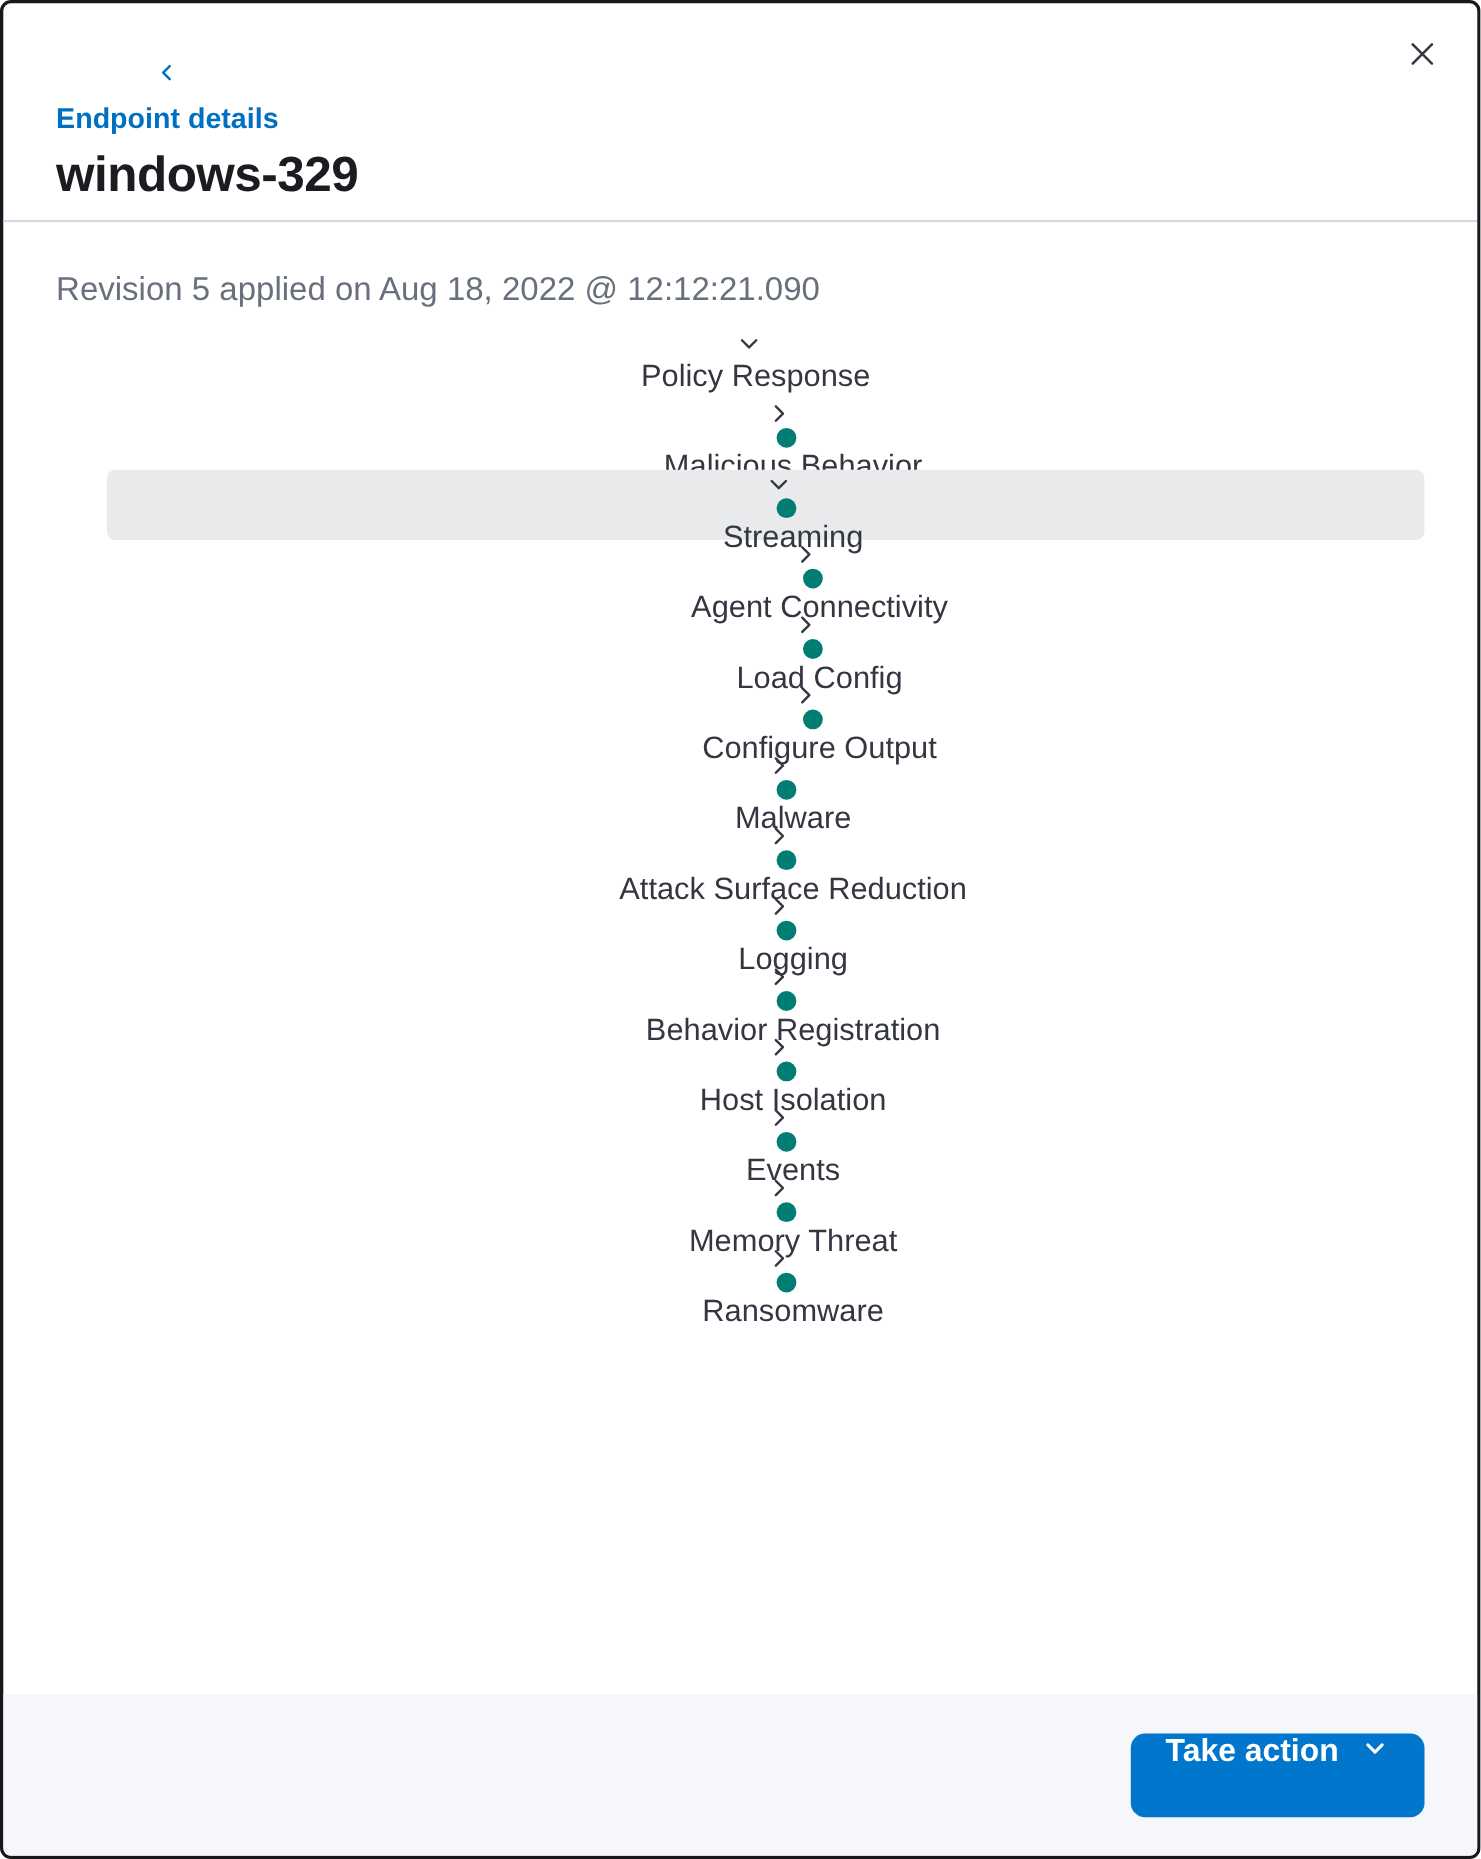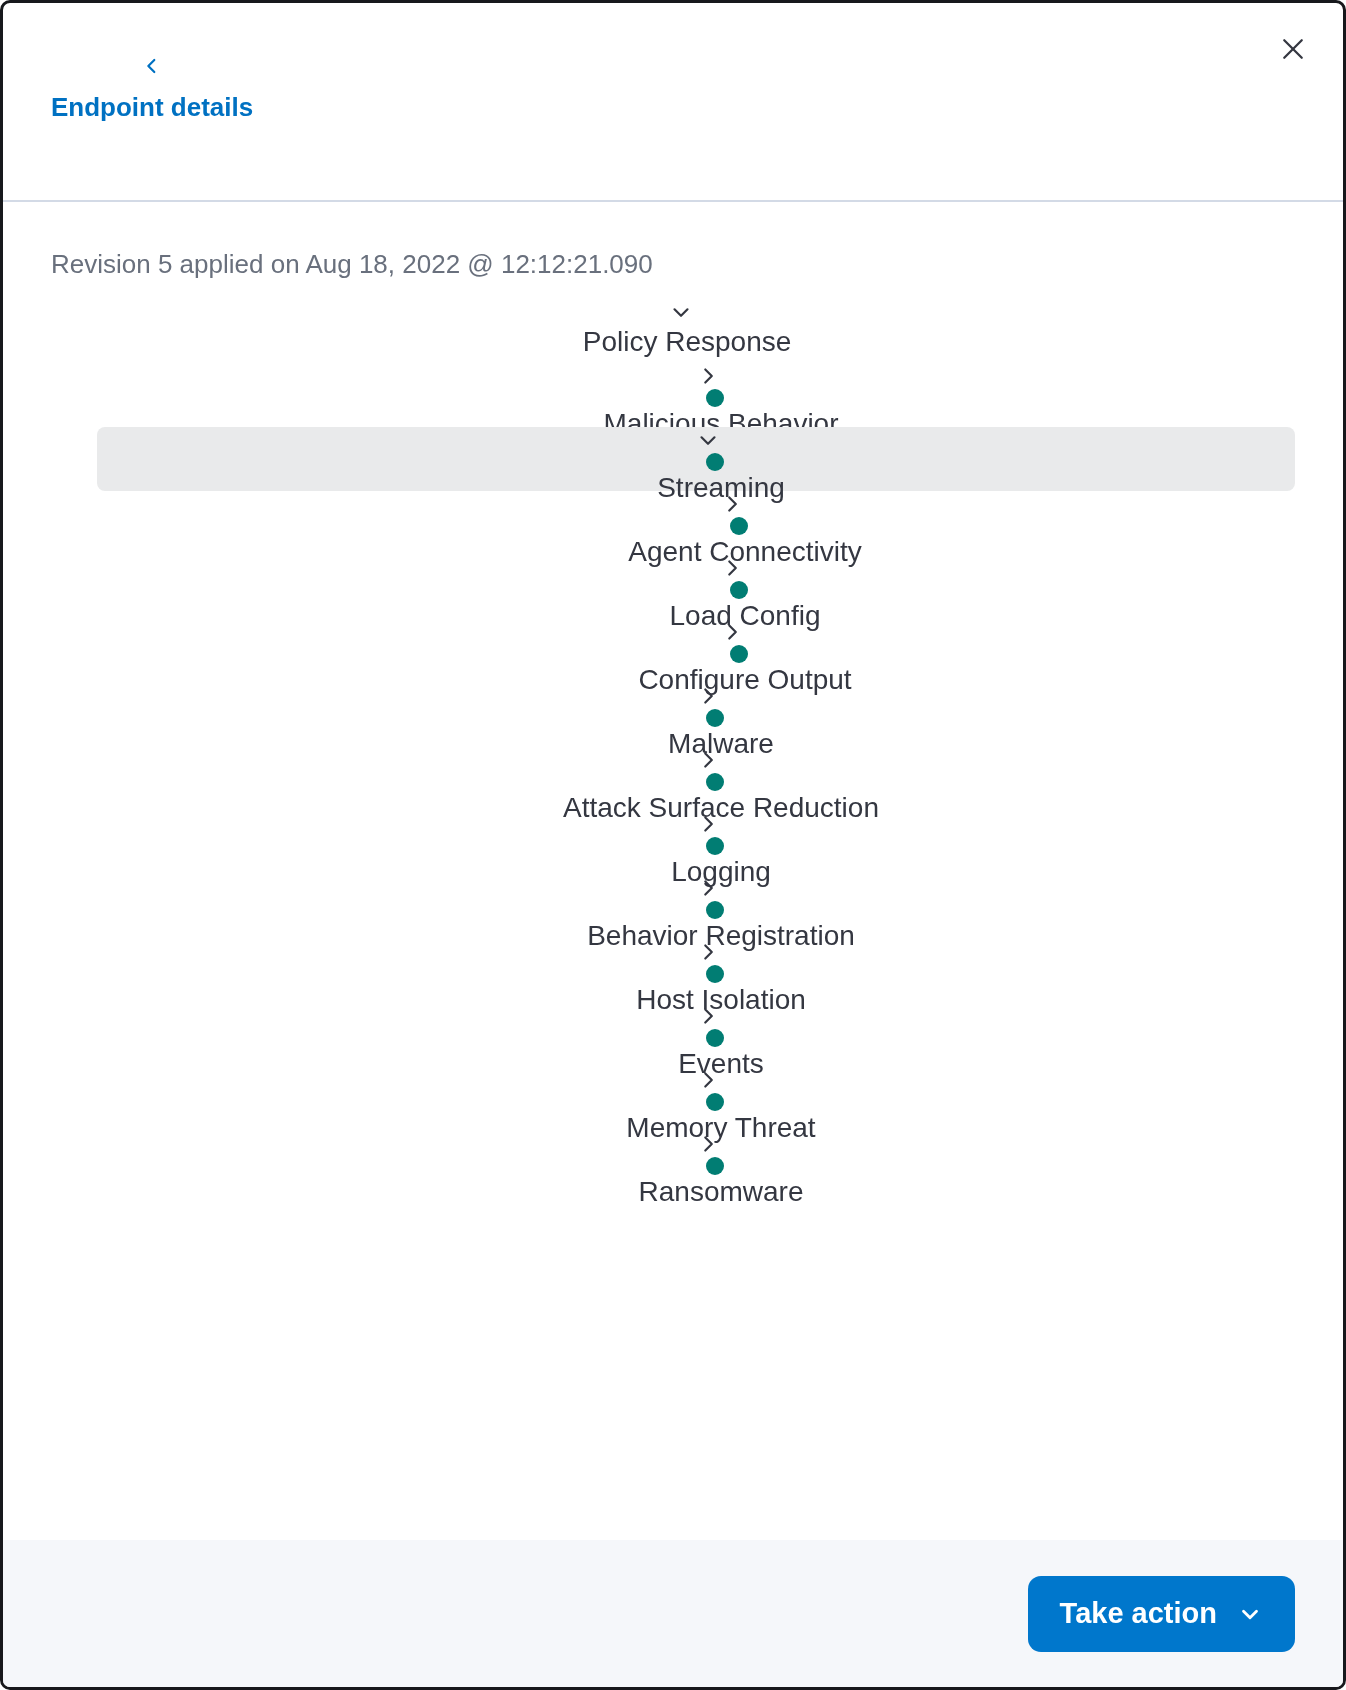--- a/index.html
+++ b/index.html
@@ -62,21 +62,21 @@
   .close-btn svg { width: 30px; height: 30px; }
 
   
   .flyout-body {
     flex: 1 1 auto;
     padding: 0 48px;
     overflow: hidden;
   }
   .revision-text {
     margin: 44px 0 17px 0;
-    font-size: 26px;
+    font-size: 30px;
     line-height: 36px;
     color: var(--muted-text, #69707D);
   }
 
   
   .tree { display: flex; flex-direction: column; }
   .tree-row {
     height: 64px;
     display: flex;
     align-items: center;
@@ -120,21 +120,20 @@
     background: var(--footer-bg, #F5F7FA);
     display: flex;
     align-items: center;
     justify-content: flex-end;
     padding-right: 48px;
   }
   .take-action-btn {
     height: 76px;
     min-width: 248px;
     display: inline-flex;
-    align-items: center;
     justify-content: center;
     gap: 20px;
     padding: 0 32px;
     background: var(--button-blue, #0077CC);
     color: #ffffff;
     border: none;
     border-radius: 13px;
     font-family: "Liberation Sans", "DejaVu Sans", sans-serif;
     font-size: 29px;
     font-weight: 700;
@@ -161,20 +160,21 @@
     </svg>
   </button>
 
   <header class="flyout-header">
     <a class="back-link">
       <svg viewBox="0 0 24 24" fill="none" stroke="#0071C2" stroke-width="2.4" stroke-linecap="round" stroke-linejoin="round">
         <polyline points="14.5 5.5 8 12 14.5 18.5"></polyline>
       </svg>
       <span>Endpoint details</span>
     </a>
+    <h1 class="page-title">windows-329</h1>
   </header>
 
   <main class="flyout-body">
     <p class="revision-text">Revision 5 applied on Aug 18, 2022 @ 12:12:21.090</p>
 
     <div class="tree">
       <div class="tree-row root">
         <svg class="chevron" viewBox="0 0 24 24">
           <polyline points="6 9.5 12 15.5 18 9.5"></polyline>
         </svg>

